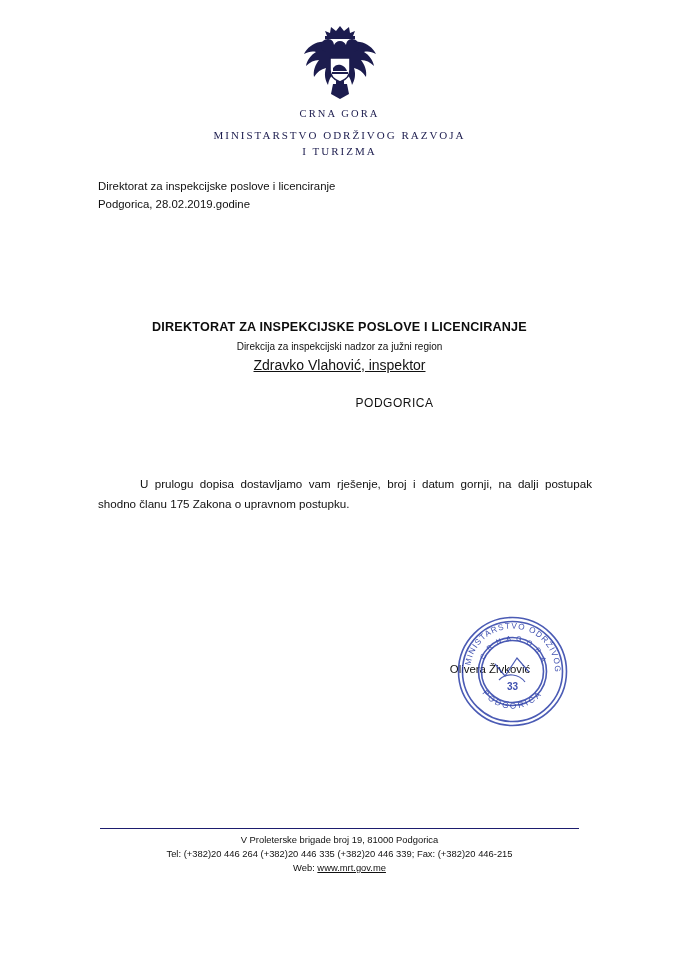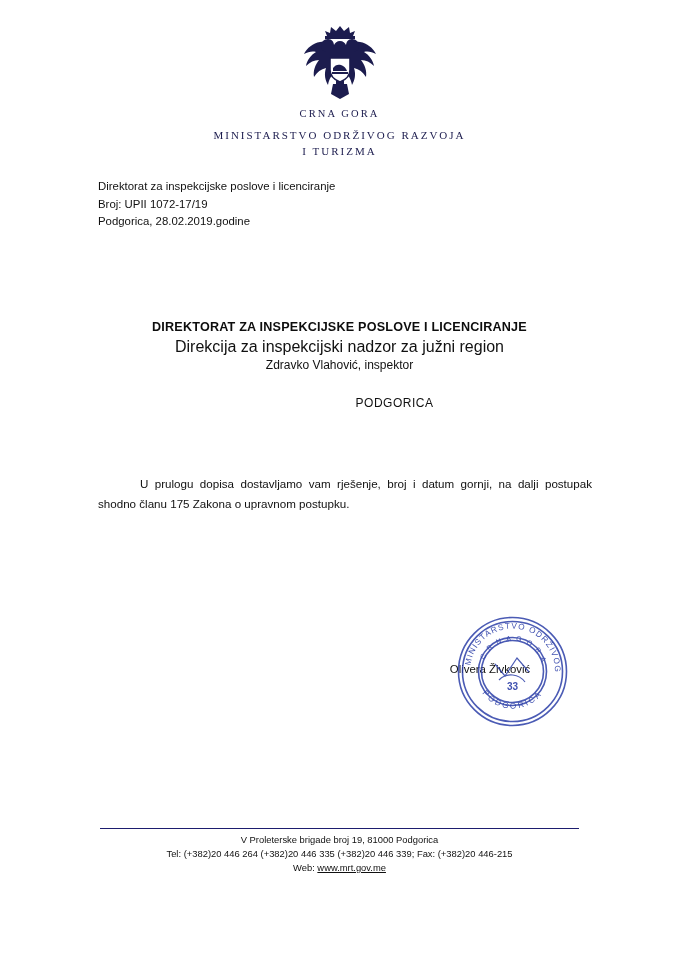--- a/index.html
+++ b/index.html
@@ -90,26 +90,27 @@
     text-align: center;
     line-height: 19px;
   }
   .addressee .line-1 {
     font-size: 12.6px;
     font-weight: bold;
     letter-spacing: 0.2px;
     color: #0d0d0d;
   }
   .addressee .line-2 {
-    font-size: 16px;
+    font-size: 10px;
     color: #111;
   }
   .addressee .line-3 {
-    font-size: 12px;
-    color: #111;
+    font-size: 14px;
+    color: #111;
+    text-decoration: underline;
   }
 
   .city {
     position: absolute;
     left: 0;
     top: 396px;
     width: 679px;
     text-align: center;
     font-size: 12px;
     letter-spacing: 0.5px;
@@ -216,21 +217,20 @@
       </svg>
     </span>
   </div>
 
   <div class="country-line">CRNA GORA</div>
   <div class="ministry-line1">MINISTARSTVO ODRŽIVOG RAZVOJA</div>
   <div class="ministry-line2">I TURIZMA</div>
 
   <div class="ref-block">
     <div>Direktorat za inspekcijske poslove i licenciranje</div>
-    <div>Broj: UPII 1072-17/19</div>
     <div>Podgorica, 28.02.2019.godine</div>
   </div>
 
   <div class="addressee">
     <div class="line-1">DIREKTORAT ZA INSPEKCIJSKE POSLOVE I LICENCIRANJE</div>
     <div class="line-2">Direkcija za inspekcijski nadzor za južni  region</div>
     <div class="line-3">Zdravko Vlahović, inspektor</div>
   </div>
   <div class="city">PODGORICA</div>
 

